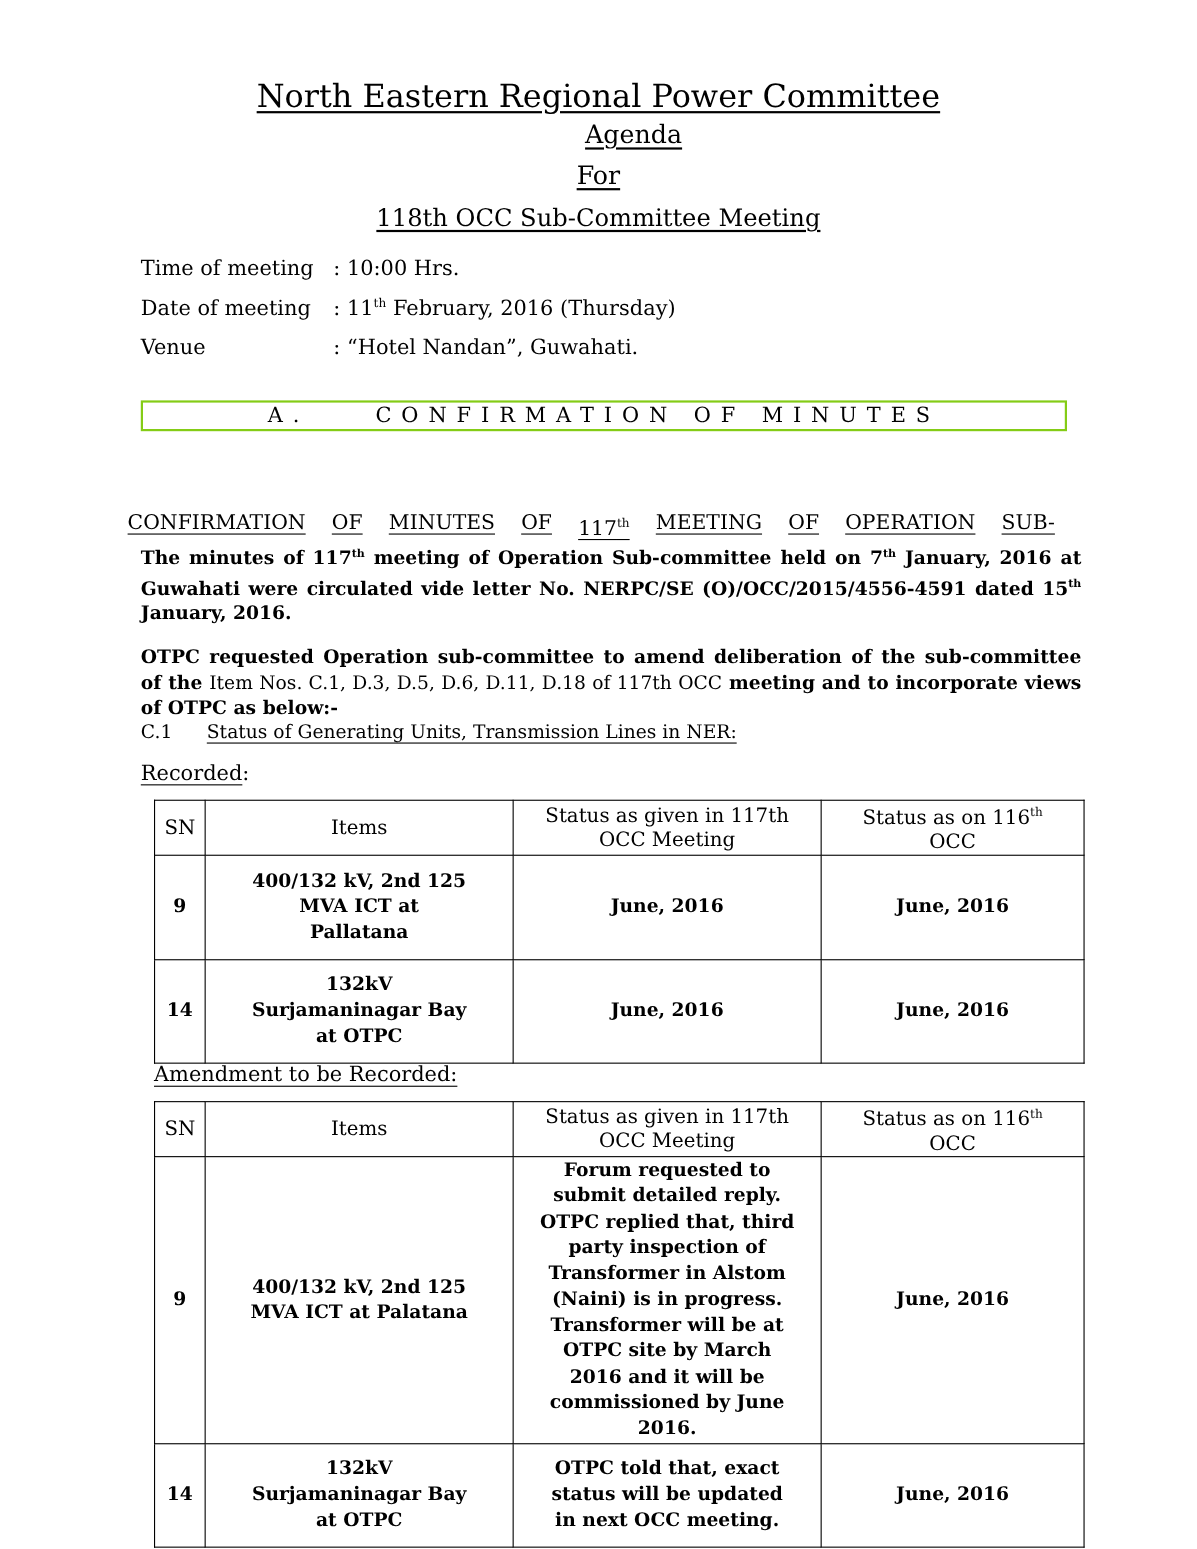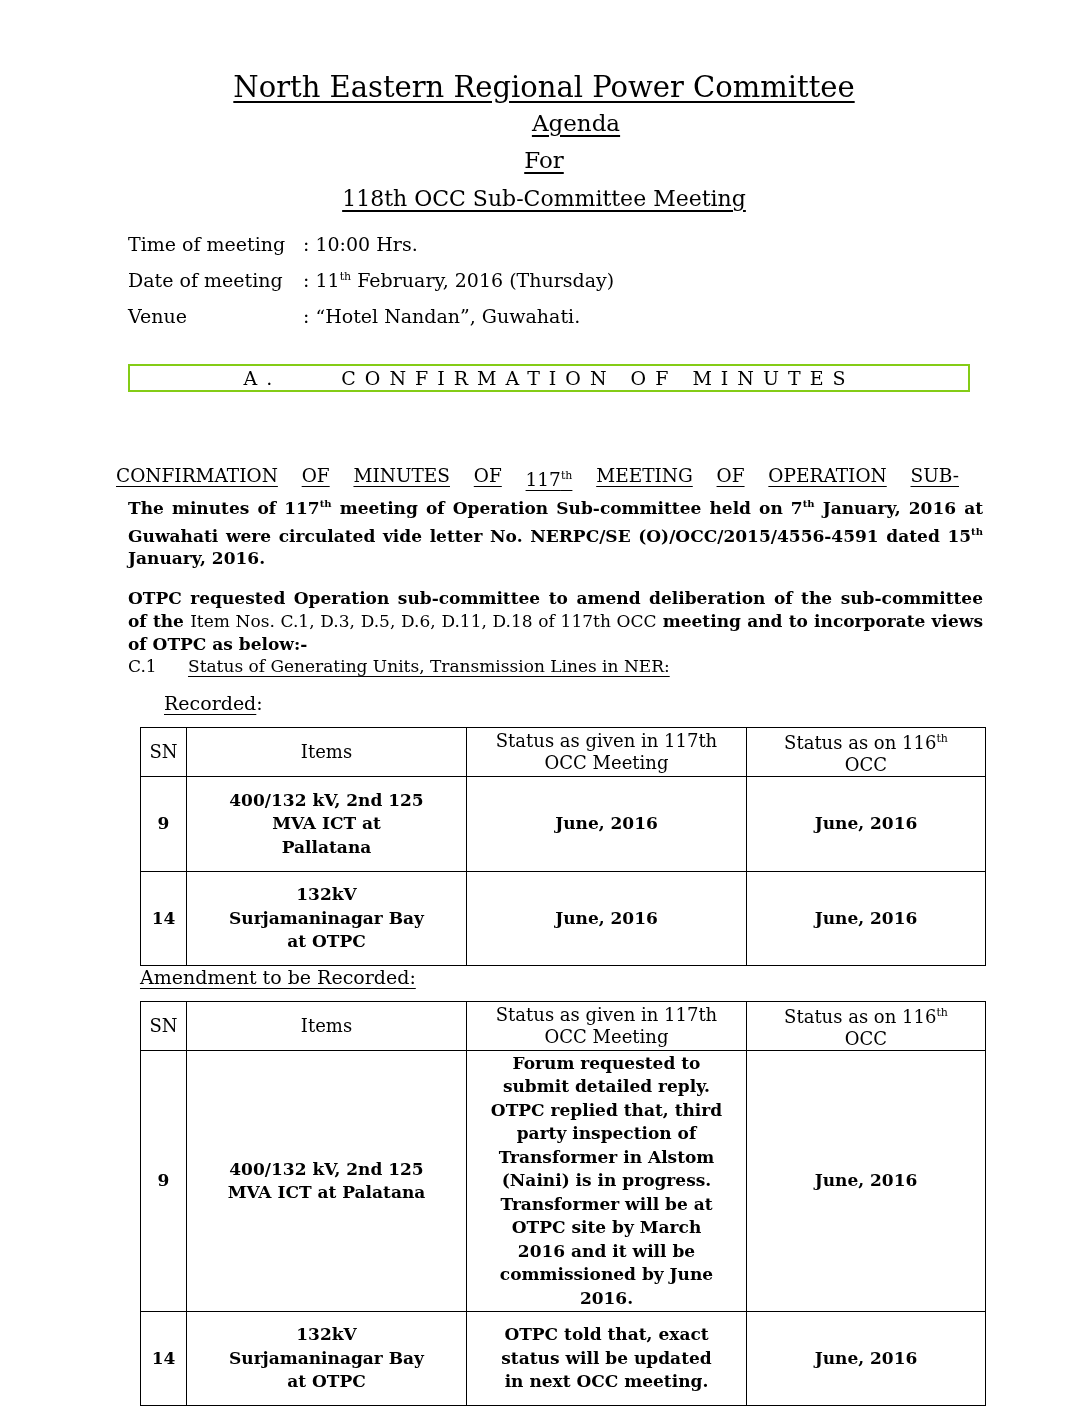--- a/index.html
+++ b/index.html
@@ -95,21 +95,21 @@
 </div>
 
 <div class="abs para" style="top:587px;">
   <span>OTPC requested Operation sub-committee to amend deliberation of the sub-committee of the </span><span class="norm">Item Nos. C.1, D.3, D.5, D.6, D.11, D.18 of 117th OCC</span><span> meeting and to incorporate views of OTPC as below:-</span>
 </div>
 
 <div class="abs c1">
   <span class="num">C.1</span><span class="u">Status of Generating Units, Transmission Lines in NER:</span>
 </div>
 
-<div class="abs sub-u" style="left:128px; top:692px;margin-left:36px;">
+<div class="abs sub-u" style="left:128px; top:692px;">
   <span class="u">Recorded</span><span>:</span>
 </div>
 
 <table class="doc" style="top:727px;">
   <colgroup>
       <col class="sn">
       <col class="it">
       <col class="s1">
       <col class="s2">
     </colgroup>

